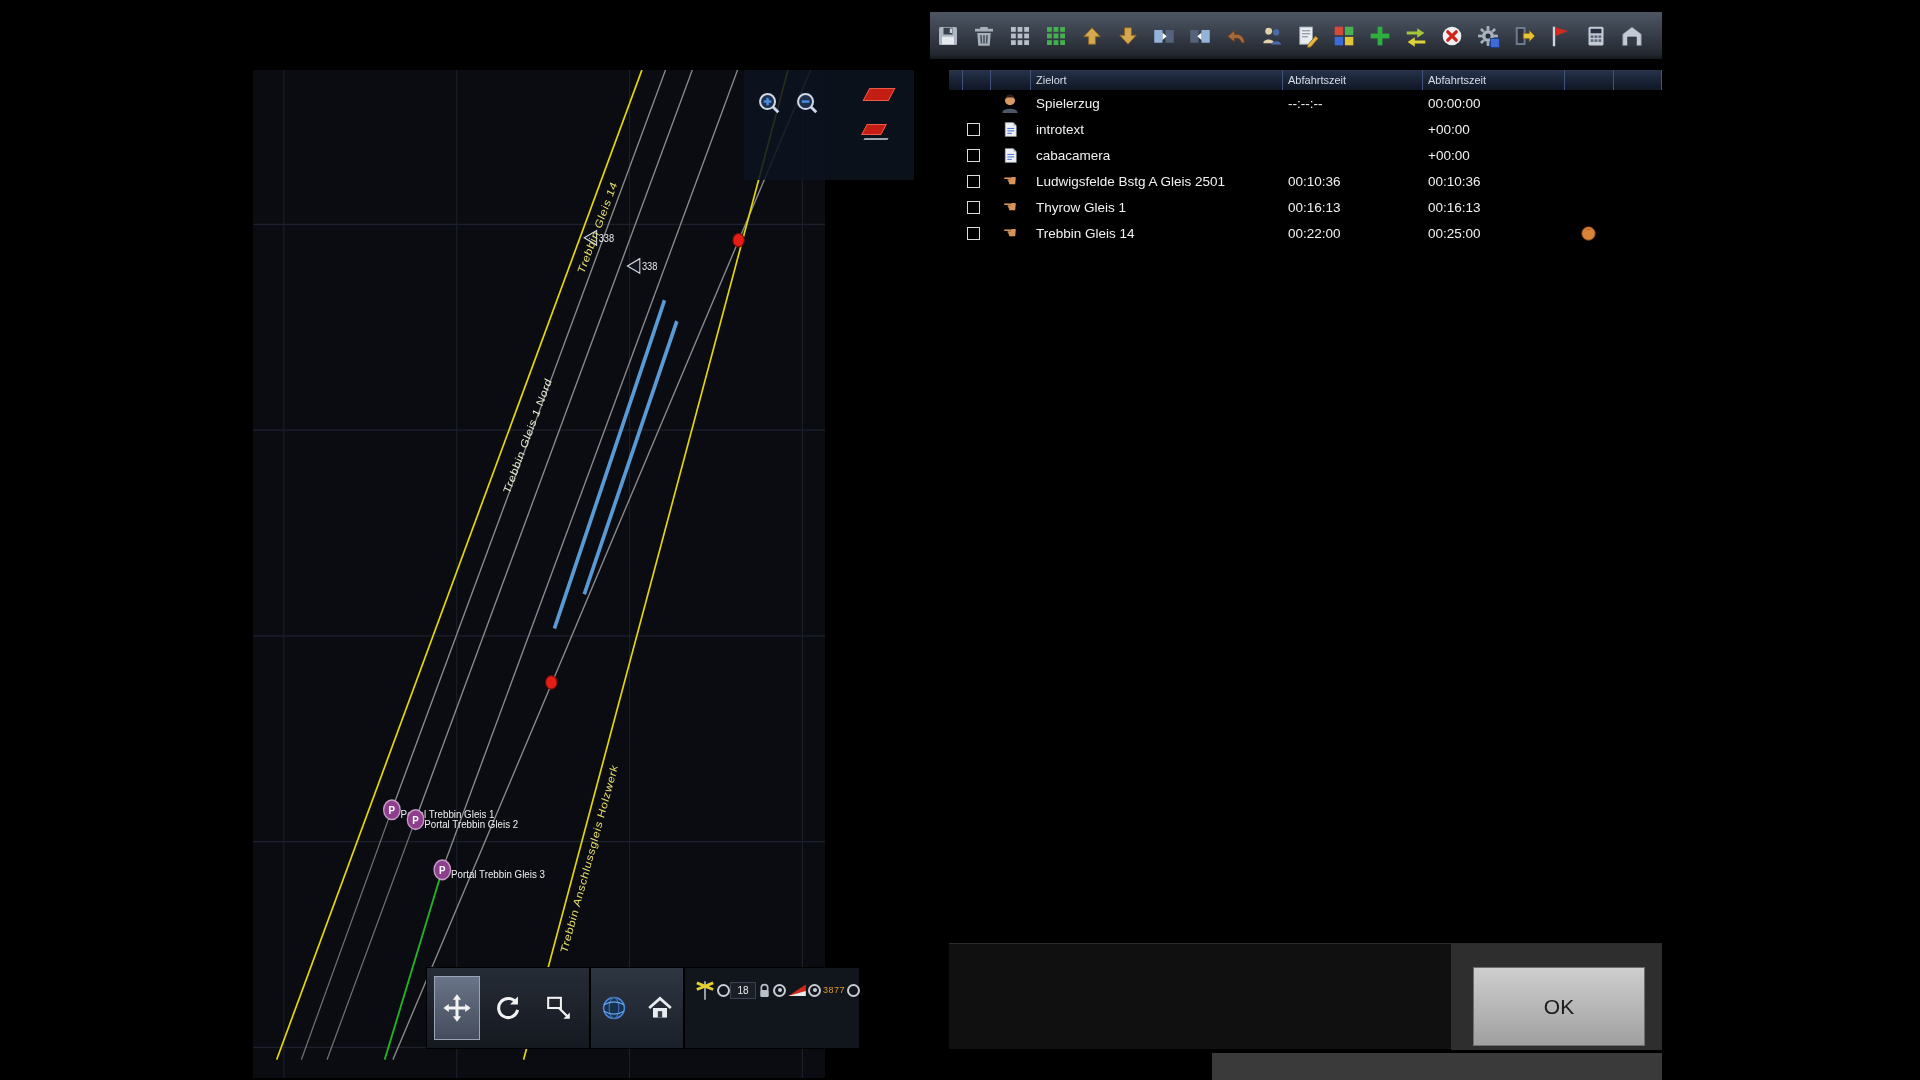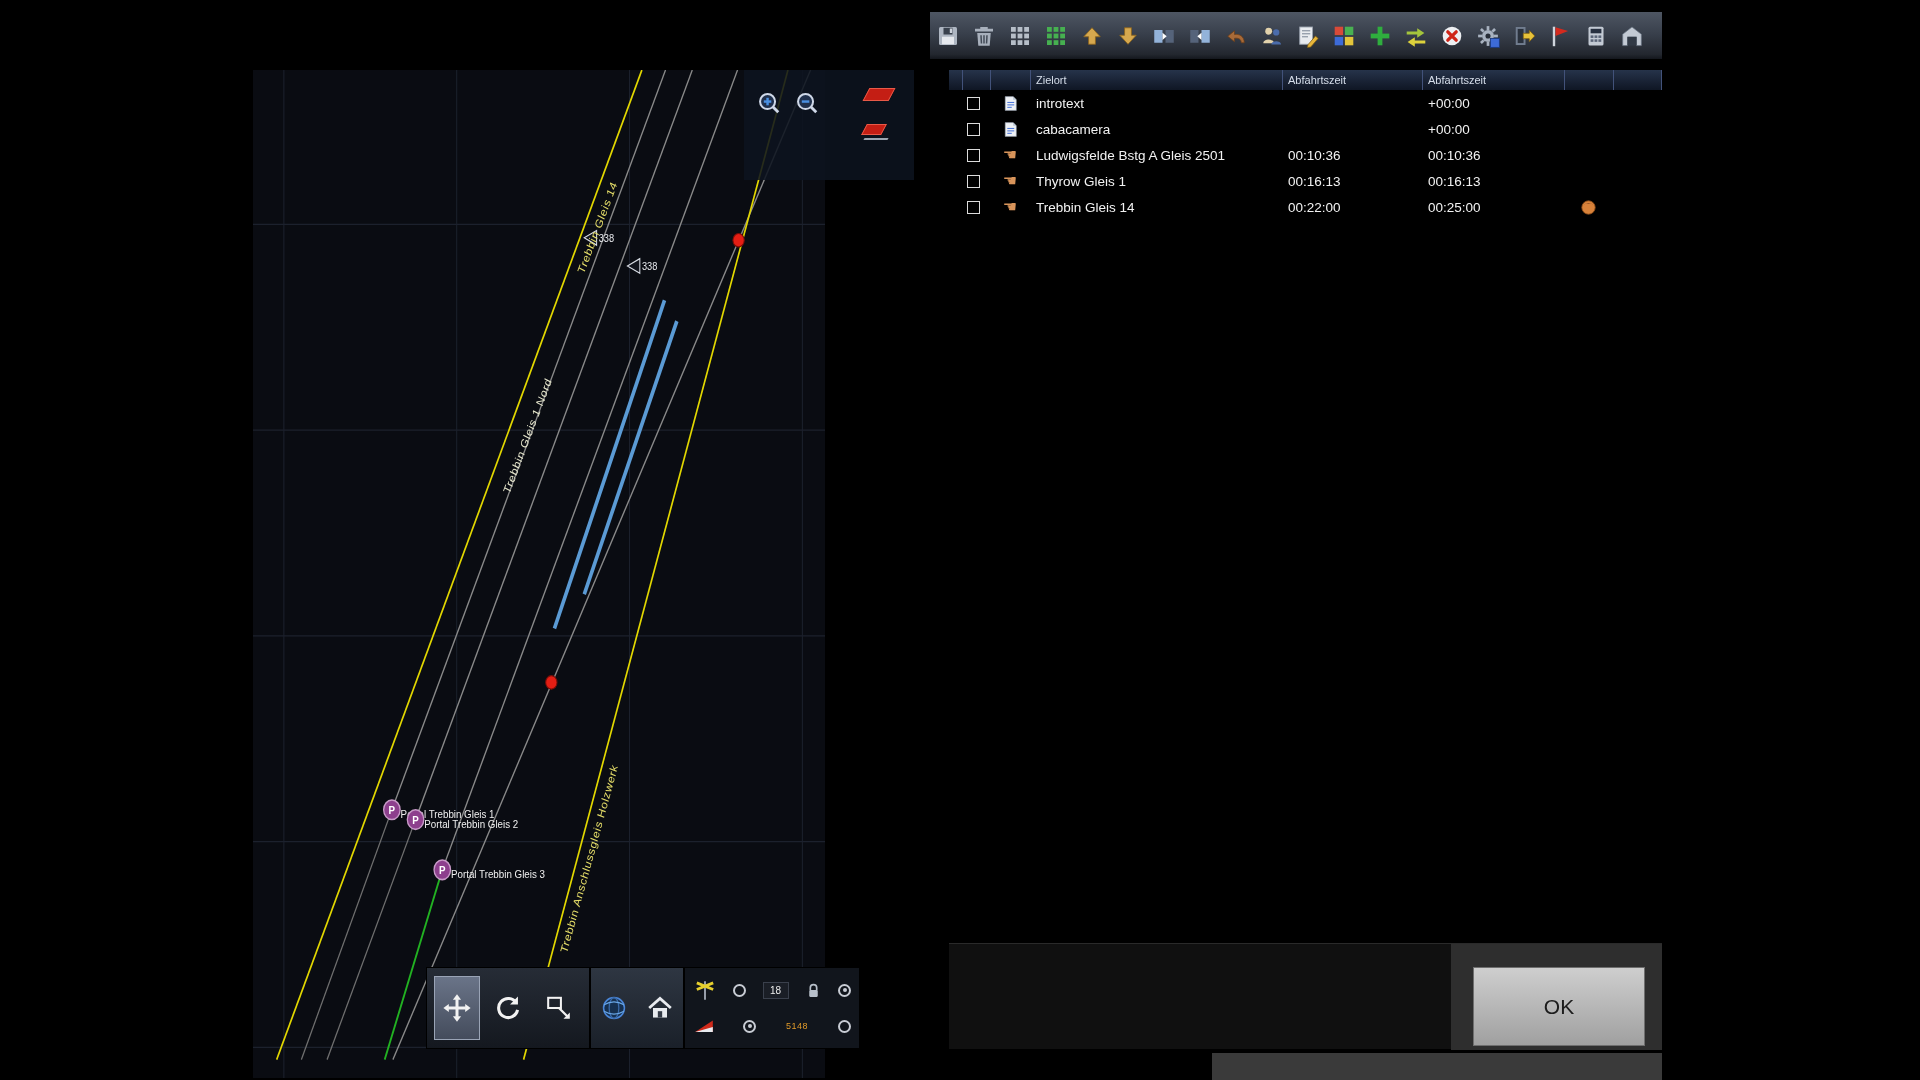--- a/index.html
+++ b/index.html
@@ -28,21 +28,21 @@
   .red-shape.small { width:20px; height:11px; }
   .red-underline { display:block; width:24px; height:2px; background:#9aa4b0; margin-top:3px; transform:skewX(-28deg); }
 
   #camera-toolbar { position:absolute; left:173px; top:897px; height:82px; display:flex; background:#0d1118; border:1px solid #000; }
   .ct-sec1 { width:162px; display:flex; align-items:center; justify-content:space-around; background:linear-gradient(#262c36,#14181f); padding:0 5px; }
   .ct-btn { width:46px; height:64px; display:flex; align-items:center; justify-content:center; background:none; border:1px solid transparent; cursor:pointer; }
   .ct-btn.active { background:linear-gradient(#6a7488,#444c5c); border:1px solid #9aa4b6; }
   .ct-sec2 { width:96px; background:linear-gradient(#2e3642,#1a2029); display:flex; align-items:center; justify-content:space-around;
              border-left:2px solid #000; border-right:2px solid #000; }
   .ct-btn2 { width:40px; height:60px; display:flex; align-items:center; justify-content:center; background:none; border:none; cursor:pointer; }
-  .ct-sec3 { width:174px; background:#11151c; padding:7px 8px; display:flex; flex-direction:column; justify-content:space-between; }
+  .ct-sec3 { width:174px; background:#11151c; padding:7px 8px; display:flex; flex-direction:row; justify-content:space-between; }
   .ct-row { display:flex; align-items:center; justify-content:space-between; height:30px; }
   .mini { background:none; border:none; padding:0; display:flex; align-items:center; justify-content:center; cursor:pointer; }
   .ring { width:13px; height:13px; border:2px solid #c8ccd4; border-radius:50%; position:relative; display:inline-block; cursor:pointer; }
   .ring.dot::after { content:""; position:absolute; left:2.5px; top:2.5px; width:4px; height:4px; border-radius:50%; background:#c8ccd4; }
   .tile-box { width:26px; height:17px; background:#1a1e26; border:1px solid #3a404c; color:#ececec; font-size:10px;
               display:flex; align-items:center; justify-content:center; }
   .code-text { color:#e09a2a; font-size:9px; letter-spacing:0.5px; width:26px; text-align:center; }
 
   
   #right-panel { position:absolute; left:949px; top:0; width:713px; height:1080px; background:#000; }
@@ -210,21 +210,21 @@
           <span class="ring dot"></span>
         </div>
         <div class="ct-row">
           <button class="mini">
             <svg viewBox="0 0 20 16" width="22" height="18">
               <path d="M2 13.5 L18 13.5 L18 3 Z" fill="#cf2a1a"></path>
               <path d="M2 13.5 L18 13.5 L18 8.8 Z" fill="#e8eaee"></path>
             </svg>
           </button>
           <span class="ring dot"></span>
-          <span class="code-text">5148</span>
+          <span class="code-text">3877</span>
           <span class="ring"></span>
         </div>
       </div>
     </div>
   </div>
 
   <div id="right-panel">
     <div id="top-toolbar" class="band">
         <button class="tb-btn">
           <svg viewBox="0 0 16 16" width="24" height="24">
@@ -408,20 +408,36 @@
       <div class="tt-hcell b">Zielort</div>
       <div class="tt-hcell b">Abfahrtszeit</div>
       <div class="tt-hcell b">Abfahrtszeit</div>
       <div class="tt-hcell b"></div>
       <div class="tt-hcell b r"></div>
     </div>
 
     <div id="tt-body">
         <div class="tt-row">
           <div class="tc"></div>
+          <div class="tc"></div>
+          <div class="tc tc-icon">
+            <svg viewBox="0 0 18 20" width="20" height="22">
+              <path d="M2 19 C2 14 16 14 16 19 Z" fill="#4d5666"></path>
+              <circle cx="9" cy="7.5" r="4.6" fill="#d79a62"></circle>
+              <path d="M4.4 6.8 A4.6 4.6 0 0 1 13.6 6.8 L11.6 5 L6.4 5 Z" fill="#2e2018"></path>
+            </svg>
+          </div>
+          <div class="tc cell-name">Spielerzug</div>
+          <div class="tc cell-time">--:--:--</div>
+          <div class="tc cell-time">00:00:00</div>
+          <div class="tc tc-icon"></div>
+          <div class="tc"></div>
+        </div>
+        <div class="tt-row">
+          <div class="tc"></div>
           <div class="tc">
             <span class="cb"></span>
           </div>
           <div class="tc tc-icon">
             <svg viewBox="0 0 16 16" width="17" height="17">
               <path d="M3 1.5 L10.5 1.5 L13.5 4.5 L13.5 14.5 L3 14.5 Z" fill="#eef1f5" stroke="#8892a0" stroke-width="0.5"></path>
               <path d="M10.5 1.5 L10.5 4.5 L13.5 4.5 Z" fill="#b9c4d2"></path>
               <g stroke="#3d6bd8" stroke-width="0.9">
                 <line x1="5" y1="7" x2="11.5" y2="7"></line>
                 <line x1="5" y1="9.3" x2="11.5" y2="9.3"></line>

